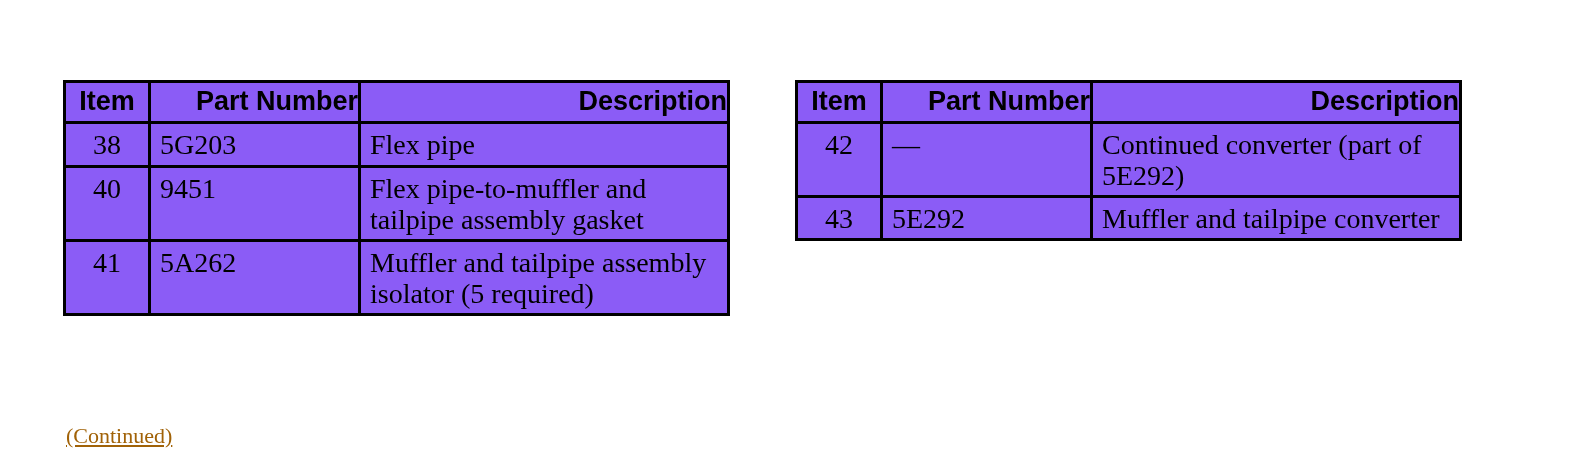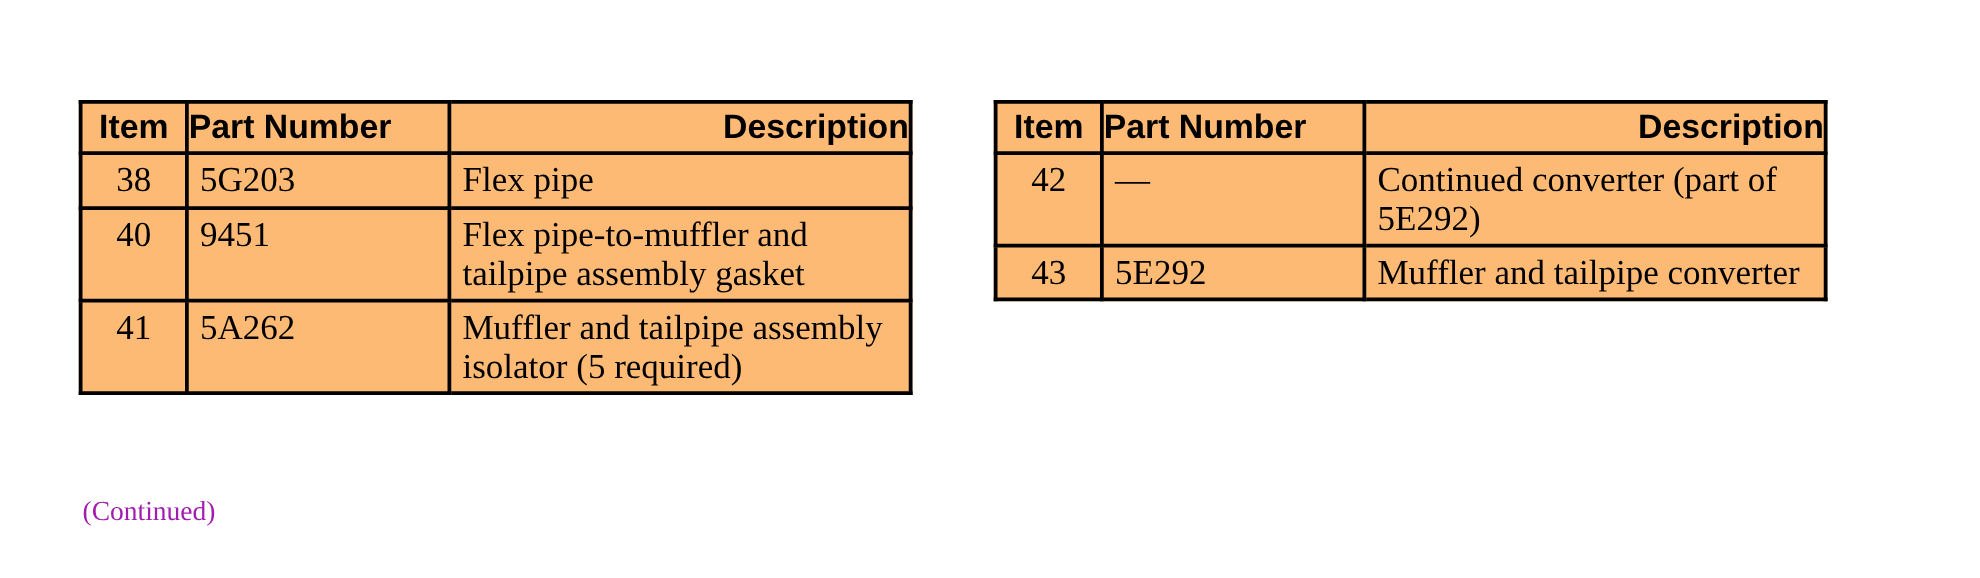--- a/index.html
+++ b/index.html
@@ -13,21 +13,21 @@
     background: #ffffff;
     color: #000000;
     font-family: "Liberation Serif", serif;
     overflow: hidden;
   }
   .parts-table {
     position: absolute;
     top: 80px;
     border-collapse: collapse;
     table-layout: fixed;
-    background: #fdba74;
+    background: #8b5cf6;
   }
   .parts-table--left  { left: 63px;  }
   .parts-table--right { left: 795px; }
 
   .parts-table th,
   .parts-table td {
     border: 3px solid #000000;
     vertical-align: top;
     overflow: hidden;
   }
@@ -36,21 +36,21 @@
     font-weight: bold;
     font-size: 27px;
     vertical-align: middle;
     padding: 2px 0 4px 0;
   }
   .col-item { width: 85px;  }
   .col-part { width: 210px; }
   .col-desc { width: 369px; }
 
   th.th-item { text-align: center; }
-  th.th-part { text-align: left; }
+  th.th-part { text-align: right; }
   th.th-desc { text-align: right; padding-left: 9px; }
 
   .parts-table td {
     font-size: 28px;
     line-height: 31px;
     padding-top: 5px;
     padding-bottom: 4px;
   }
   td.cell-item { text-align: center; }
   td.cell-part { padding-left: 9px; padding-right: 16px; }
@@ -61,25 +61,26 @@
   .rh44  { height: 44px;  }
   .rh103 { height: 103px; }
   .rh74  { height: 74px;  }
   .rh70  { height: 70px;  }
   .rh69  { height: 69px;  }
   .rh43  { height: 43px;  }
 
   .continued-note {
     position: absolute;
     left: 66px;
-    top: 397px;
+    top: 424px;
     font-family: "Liberation Serif", serif;
     font-size: 22px;
     line-height: 24px;
-    color: #a21caf;
+    color: #a16207;
+    text-decoration: underline;
   }
 </style>
 </head>
 <body>
 
 <table class="parts-table parts-table--left">
   <colgroup>
     <col class="col-item">
       <col class="col-part">
       <col class="col-desc">

